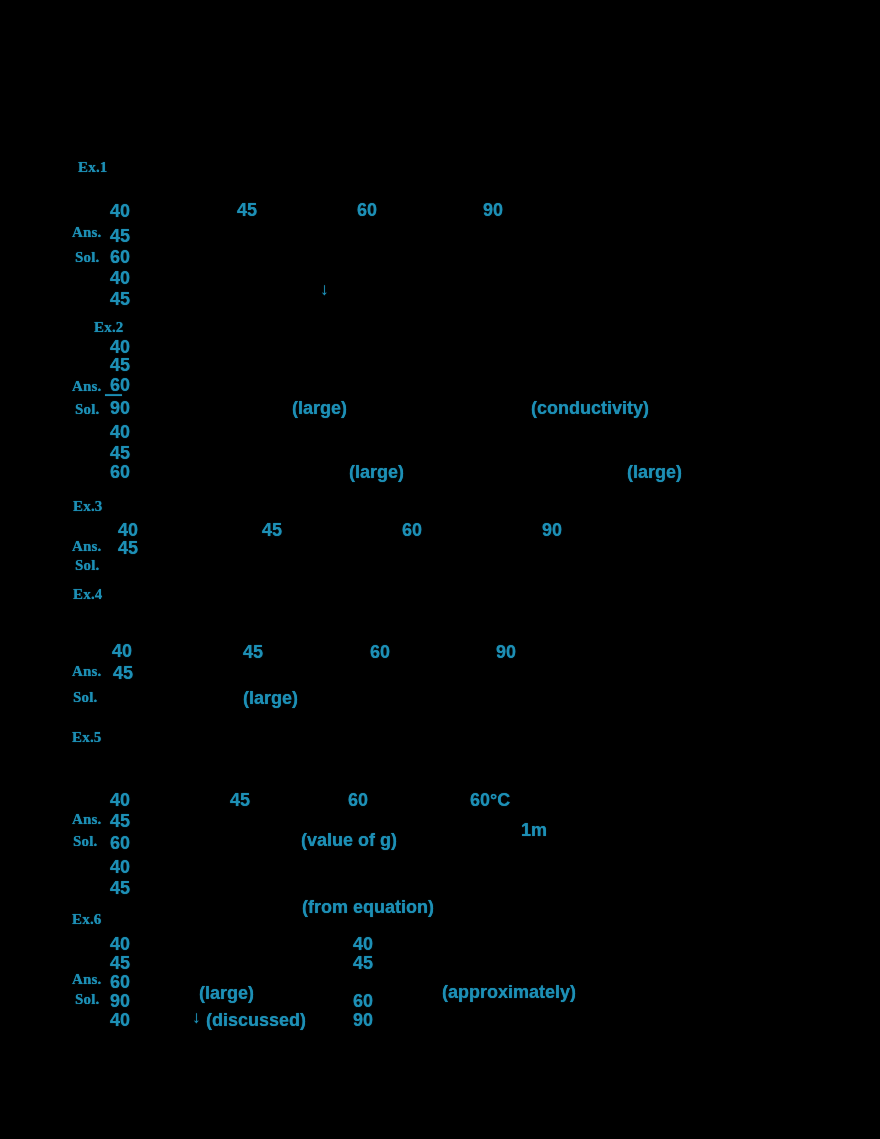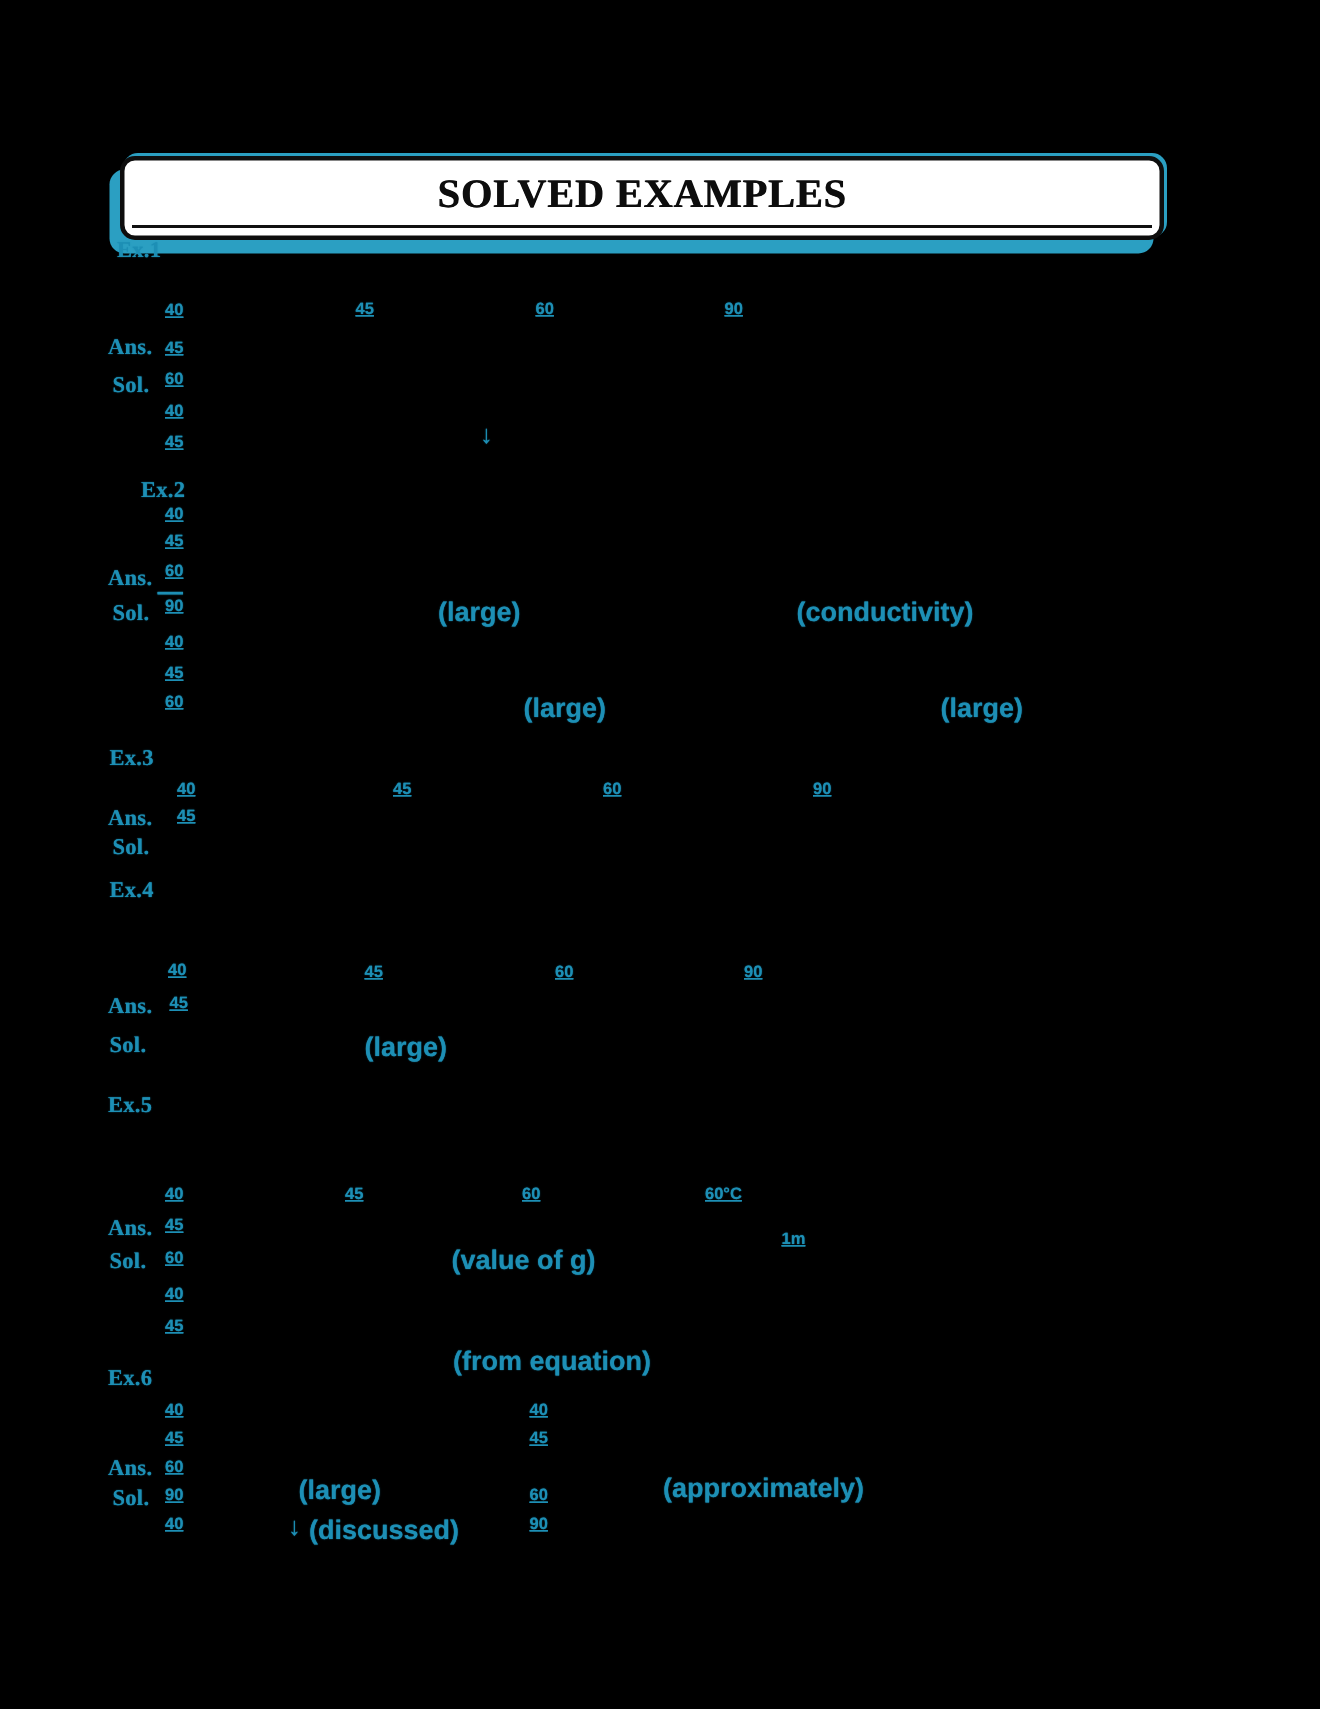--- a/index.html
+++ b/index.html
@@ -43,31 +43,28 @@
     font-size:15px;
     line-height:1;
     white-space:nowrap;
     text-shadow:0 0 0.8px #1d8fb5;
   }
   .hl.label{
     font-family:"Liberation Serif",serif;
     font-size:15px;
     letter-spacing:0.2px;
   }
-  .hl.num{ font-size:11px;text-decoration:underline; }
+  .hl.num{ font-size:18px; }
   .hl.word{ font-size:18px; }
   .hl.mark{ font-size:17px; }
 </style>
 </head>
 <body>
 
 <div id="page">
-  <div id="banner">
-    <span class="banner-title">SOLVED EXAMPLES</span>
-  </div>
 
 <span class="hl label" style="left: 78px; top: 160px;">Ex.1</span>
     <span class="hl num" style="left: 110px; top: 202px;">40</span>
     <span class="hl num" style="left: 237px; top: 201px;">45</span>
     <span class="hl num" style="left: 357px; top: 201px;">60</span>
     <span class="hl num" style="left: 483px; top: 201px;">90</span>
     <span class="hl label" style="left: 72px; top: 225px;">Ans.</span>
     <span class="hl num" style="left: 110px; top: 227px;">45</span>
     <span class="hl label" style="left: 75px; top: 250px;">Sol.</span>
     <span class="hl num" style="left: 110px; top: 248px;">60</span>

